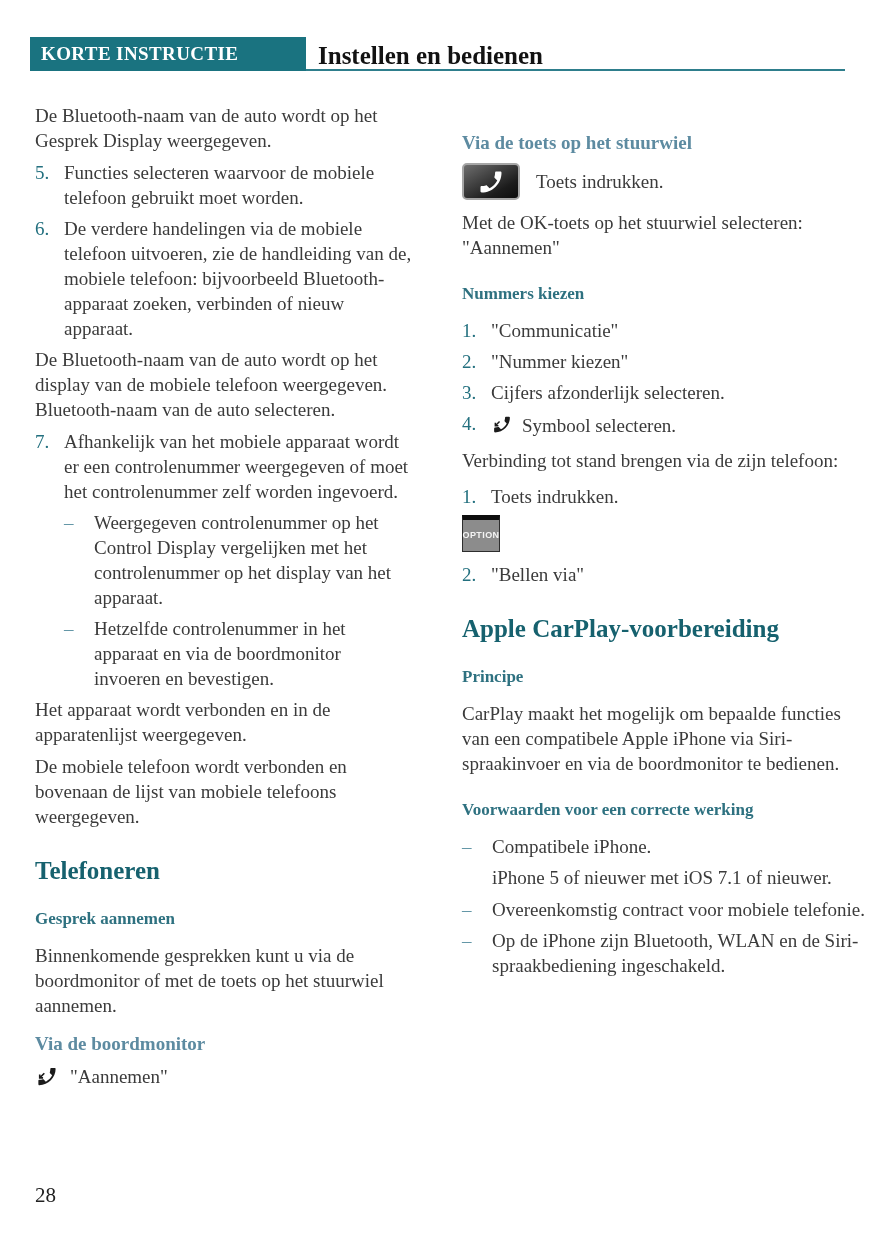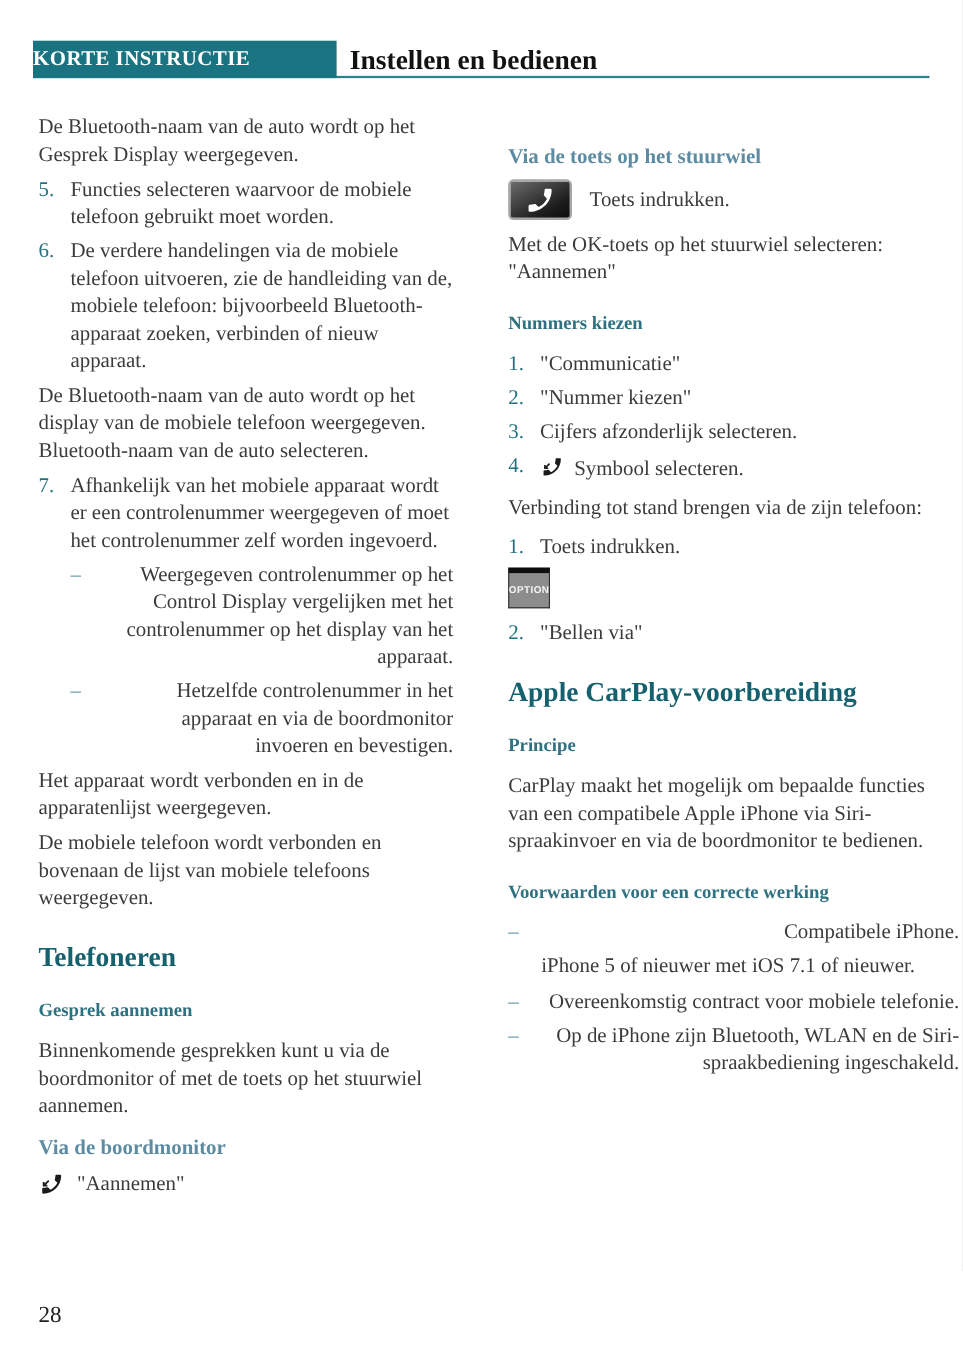--- a/index.html
+++ b/index.html
@@ -5,21 +5,21 @@
   html,body{margin:0;padding:0;background:#e8e8e8;}
   .page{
     position:relative;width:875px;height:1241px;background:#ffffff;
     font-family:"Liberation Serif","DejaVu Serif",serif;
     color:#3b3b3b;overflow:hidden;margin:0 auto;
   }
   
   .header-rule{position:absolute;left:30px;top:69px;width:815px;height:2px;background:#2e7e8c;}
   .header-box{
     position:absolute;left:30px;top:37px;width:276px;height:34px;background:#1a7380;
-    color:#ffffff;display:flex;align-items:center;box-sizing:border-box;
+    color:#ffffff;display:flex;align-items:center;box-sizing:border-box;padding-left:11px;
     font-size:19px;font-weight:bold;letter-spacing:.4px;
   }
   .header-title{
     position:absolute;left:318px;top:42px;font-size:25px;font-weight:bold;color:#121212;
   }
   
   .col{position:absolute;top:103px;font-size:19px;line-height:25px;}
   .col-left{left:35px;width:377px;}
   .col-right{left:462px;width:410px;margin-top:28px;}
   .col p{margin:0 0 7px 0;hyphens:auto;}
@@ -28,21 +28,21 @@
   .h2{font-size:17px;line-height:26px;font-weight:bold;color:#2e7180;margin:21px 0 11px 0;}
   .h3{font-size:19px;line-height:24px;font-weight:bold;color:#5d8ba1;margin:14px 0 8px 0;}
   .first{margin-top:0;}
   
   .step{display:flex;margin:0 0 6px 0;}
   .step .num{flex:0 0 29px;color:#23707f;}
   .step .body{flex:1;hyphens:auto;}
   .cont{margin-left:29px;hyphens:auto;}
   .dashrow{display:flex;margin:0 0 6px 0;}
   .dashrow .dash{flex:0 0 30px;color:#5d93a4;}
-  .dashrow .body{flex:1;hyphens:auto;text-align:right;}
+  .dashrow .body{flex:1;hyphens:auto;}
   .sub{margin-left:29px;}
   .sub .cont2{margin-left:30px;margin-bottom:6px;hyphens:auto;}
   .gap-s{height:4px;}
   
   .icon-row{display:flex;align-items:center;gap:11px;margin:4px 0 0 0;}
   .inline-icon{flex:0 0 auto;display:inline-flex;}
   .step .inline-icon{margin-right:9px;position:relative;top:3px;}
   
   .phone-key-row{display:flex;align-items:center;gap:16px;margin:2px 0 10px 0;}
   .phone-key{

